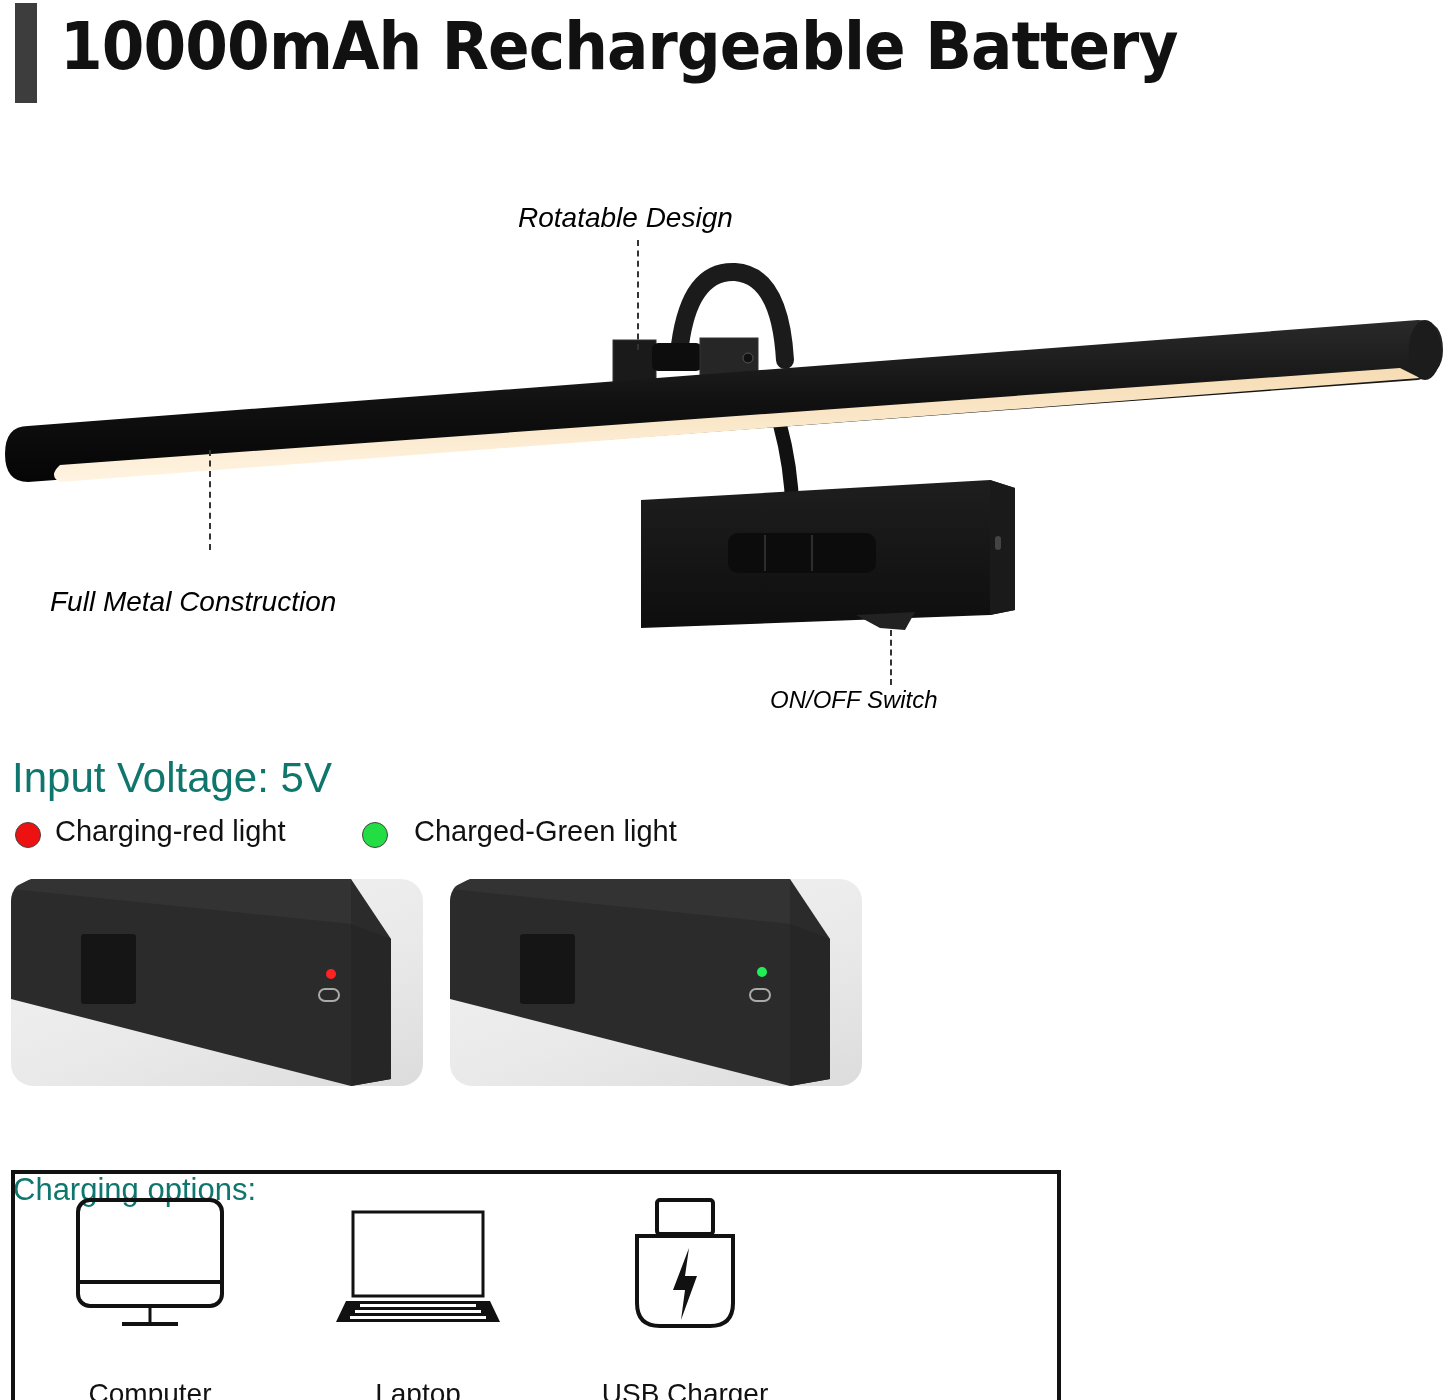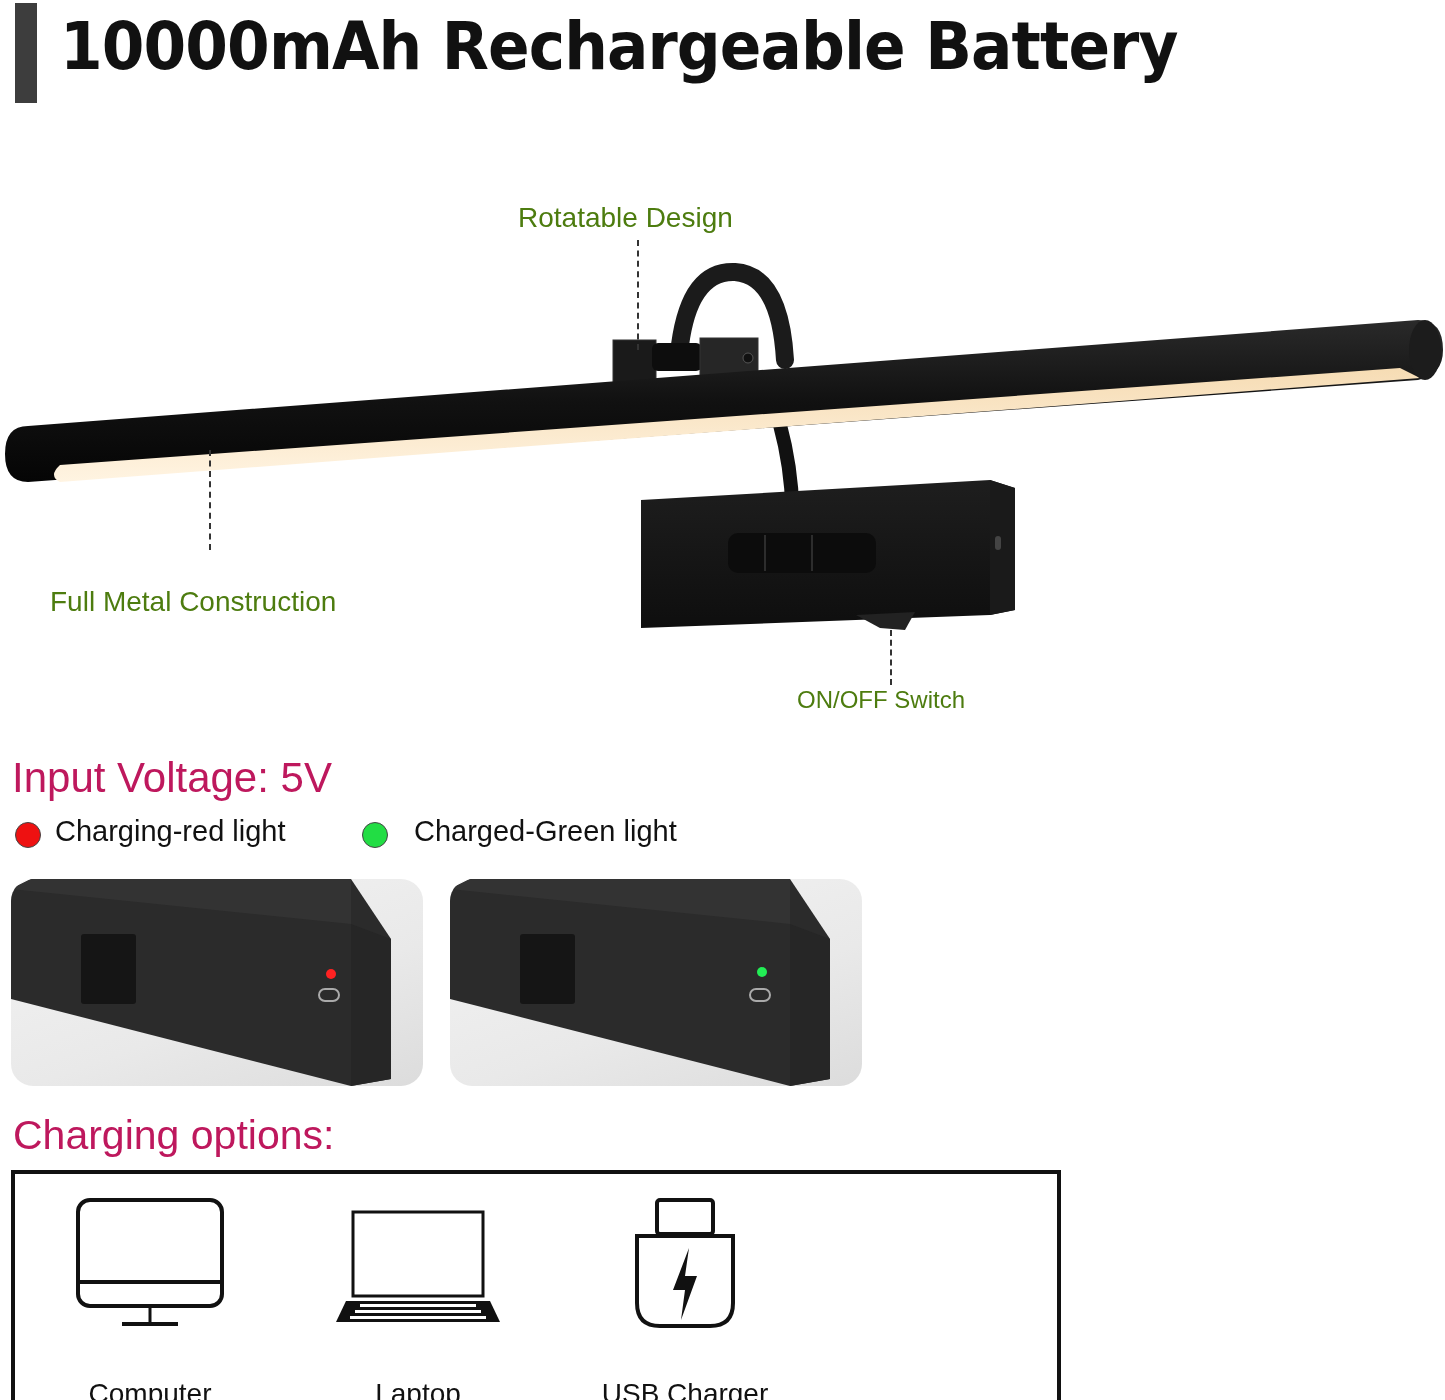--- a/index.html
+++ b/index.html
@@ -1,22 +1,22 @@
 <!DOCTYPE html>
 <html><head>
 <meta charset="utf-8">
 <style>
   html, body { margin: 0; padding: 0; background: #ffffff; }
   body { width: 1445px; height: 1400px; position: relative; overflow: hidden; font-family: "Liberation Sans", sans-serif; color: #111; }
   .abs { position: absolute; }
   .title-bar { left: 15px; top: 3px; width: 22px; height: 100px; background: #3d3d3d; }
   .title { left: 60px; top: 14px; font-family: "DejaVu Sans", sans-serif; font-weight: bold; font-size: 66px; line-height: 1; color: #111; letter-spacing: -1px; transform: scaleX(0.93); transform-origin: left top; white-space: nowrap; }
-  .callout { font-size: 28px; color: #4d7c0f; white-space: nowrap; }
+  .callout { font-size: 28px; color: #000000; white-space: nowrap; font-style: italic; }
   .dash { border-left: 2px dashed #333; width: 0; }
-  .h2 { font-size: 42px; color: #be185d; white-space: nowrap; }
+  .h2 { font-size: 42px; color: #0f766e; white-space: nowrap; }
   .legend-item { display: flex; align-items: flex-end; font-size: 29px; white-space: nowrap; }
   .dot { width: 24px; height: 24px; border-radius: 50%; border: 1px solid #444; margin-right: 14px; }
   .photo { border-radius: 22px; background: linear-gradient(160deg, #f4f4f4 0%, #e9e9e9 60%, #dcdcdc 100%); overflow: hidden; }
   .options-box { left: 11px; top: 1170px; width: 1050px; height: 256px; border: 4px solid #111; box-sizing: border-box; }
   .opt { position: absolute; top: 0; height: 100%; width: 220px; }
   .opt-label { position: absolute; bottom: 12px; left: 0; width: 100%; text-align: center; font-size: 28px; white-space: nowrap; }
   .opt svg { position: absolute; left: 50%; transform: translateX(-50%); top: 24px; }
 </style>
 </head>
 <body>
@@ -69,21 +69,21 @@
   </g>
 </svg>
 
 <div class="abs callout" style="left:518px; top:202px;">Rotatable Design</div>
 <div class="abs dash" style="left:637px; top:240px; height:110px;"></div>
 
 <div class="abs dash" style="left:209px; top:450px; height:100px;"></div>
 <div class="abs callout" style="left:50px; top:555px;margin-top:31px;">Full Metal Construction</div>
 
 <div class="abs dash" style="left:890px; top:630px; height:55px;"></div>
-<div class="abs callout" style="left:797px; top:686px; font-size:24px;">ON/OFF Switch</div>
+<div class="abs callout" style="left:770px; top:686px; font-size:24px;">ON/OFF Switch</div>
 
 <div class="abs h2" style="left:12px; top:754px;">Input Voltage: 5V</div>
 
 <div class="abs legend-item" style="left:15px; top:815px;">
   <span class="dot" style="background:#ee1111;"></span>
   <span>Charging-red light</span>
 </div>
 <div class="abs legend-item" style="left:362px; top:815px;gap:12px;">
   <span class="dot" style="background:#22dd44;"></span>
   <span>Charged-Green light</span>
@@ -105,21 +105,21 @@
     <rect x="130" y="0" width="52" height="30" fill="#1b1b1b"></rect>
     <path d="M0 10 L20 0 L340 0 L380 60 L380 200 L340 207 L0 120 Z" fill="#2b2b2b"></path>
     <path d="M340 45 L380 60 L380 200 L340 207 Z" fill="#262626"></path>
     <path d="M0 10 L20 0 L340 0 L340 45 Z" fill="#333"></path>
     <rect x="70" y="55" width="55" height="70" rx="3" fill="#151515"></rect>
     <circle cx="312" cy="93" r="5" fill="#22ee55"></circle>
     <rect x="300" y="110" width="20" height="12" rx="6" fill="none" stroke="#aaa" stroke-width="2"></rect>
   </svg>
 </div>
 
-<div class="abs h2" style="left:13px; top:1112px; font-size:41px;">Charging options:</div>
+<div class="abs h2" style="left:13px; top:1172px; font-size:31px;">Charging options:</div>
 
 <div class="abs options-box">
   <div class="opt" style="left:25px;">
     <svg width="160" height="130">
       <rect x="8" y="2" width="144" height="106" rx="12" fill="none" stroke="#111" stroke-width="4"></rect>
       <line x1="8" y1="84" x2="152" y2="84" stroke="#111" stroke-width="4"></line>
       <line x1="80" y1="108" x2="80" y2="124" stroke="#111" stroke-width="3"></line>
       <line x1="52" y1="126" x2="108" y2="126" stroke="#111" stroke-width="4"></line>
     </svg>
     <div class="opt-label">Computer</div>

